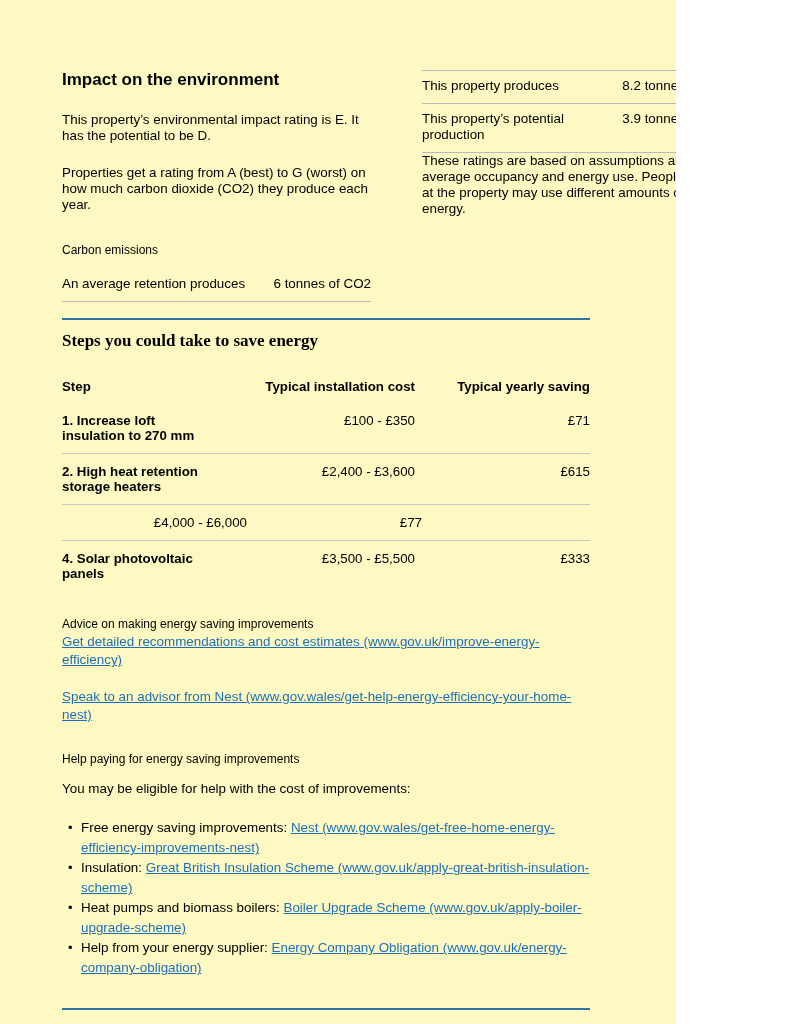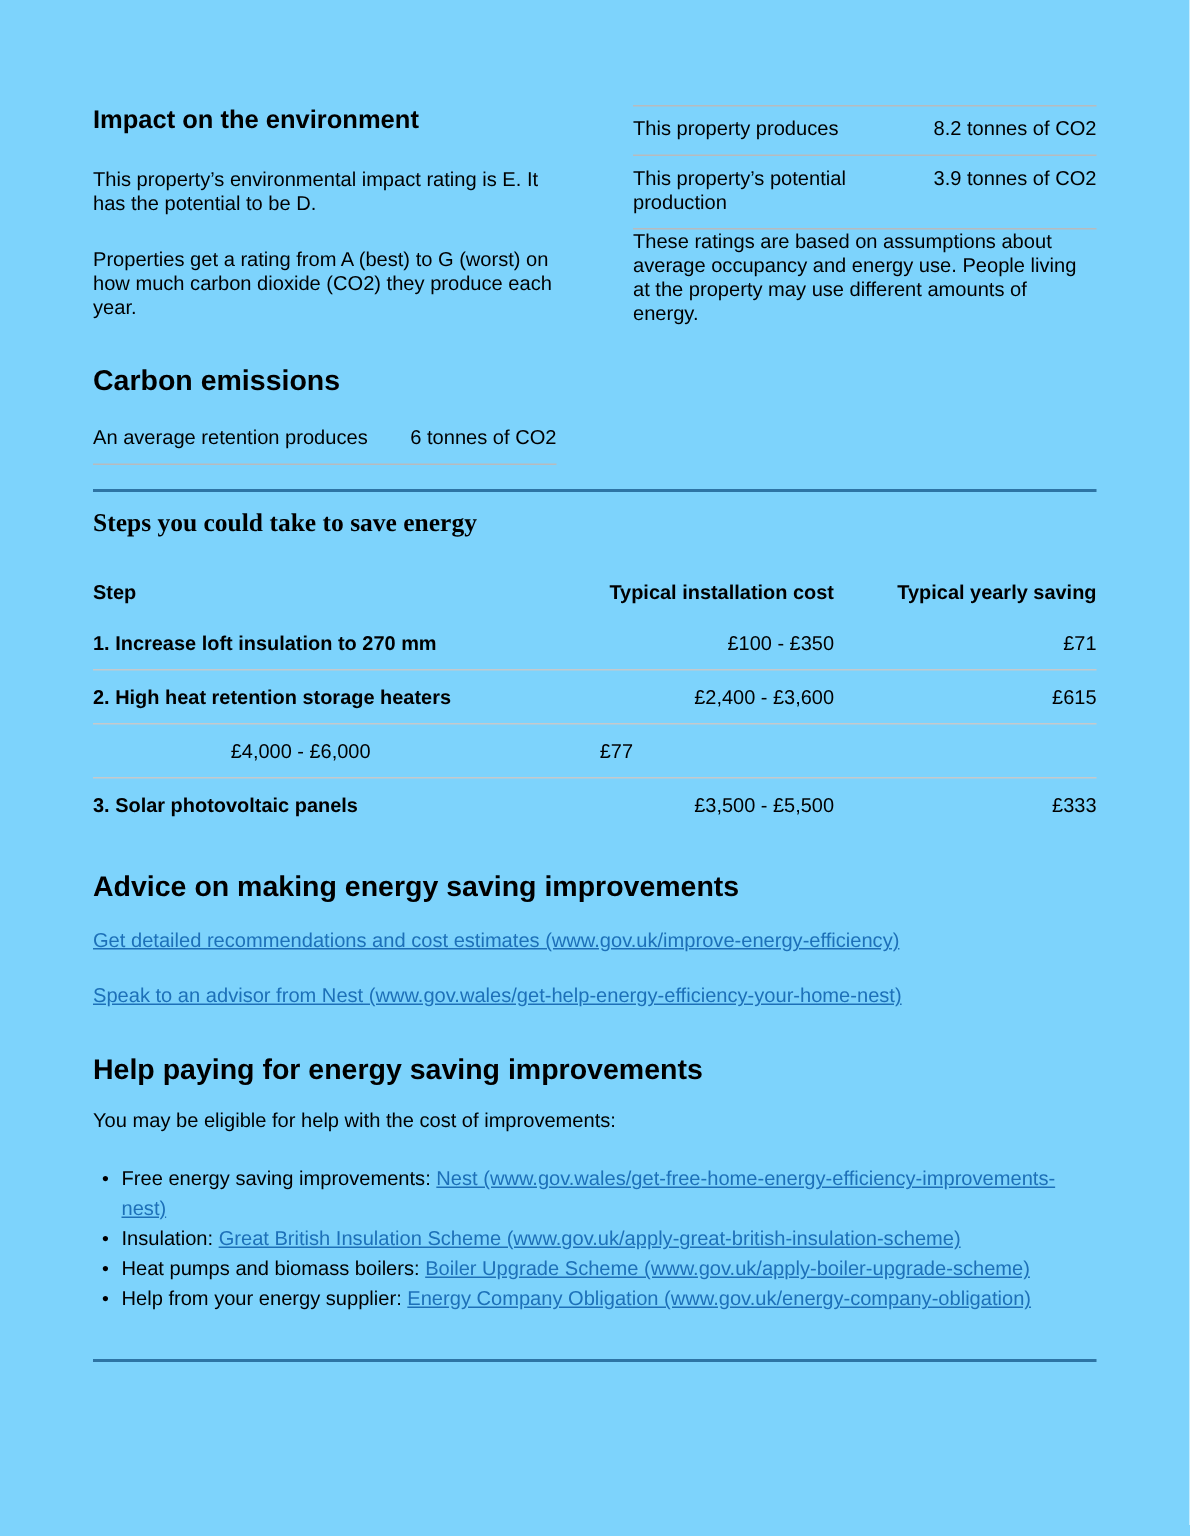--- a/index.html
+++ b/index.html
@@ -4,38 +4,38 @@
 <style>
   * { margin: 0; padding: 0; box-sizing: border-box; }
   html, body { background: #ffffff; }
   body {
     font-family: "Liberation Sans", sans-serif;
     color: #000;
     -webkit-font-smoothing: antialiased;
   }
   .page {
     position: relative;
-    width: 793px;
+    width: 676px;
     height: 1024px;
-    background: #7dd3fc;
-    padding: 70px 62px 0 62px;
+    background: #fef9c3;
+    padding: 70px 86px 0 62px;
     overflow: hidden;
   }
   .cols { display: flex; gap: 51px; }
   .col { width: 309px; flex: 0 0 309px; }
 
   h2.section-title {
     font-size: 17px;
     font-weight: bold;
     line-height: 1.15;
     margin-bottom: 22px;
   }
   h3.sub-title {
-    font-size: 19px;
-    font-weight: bold;
+    font-size: 12px;
+    font-weight: normal;
     line-height: 1.15;
   }
   p.body-text {
     font-size: 13.4px;
     line-height: 1.2;
     margin-bottom: 21px;
   }
 
   
   .kv-table { width: 100%; font-size: 13.4px; line-height: 1.2; }
@@ -156,28 +156,28 @@
     <div class="steps-row">
       <div class="steps-col-name">2. High heat retention storage heaters</div>
       <div class="steps-col-cost">£2,400 - £3,600</div>
       <div class="steps-col-saving">£615</div>
     </div>
     <div class="steps-row">
       <div class="steps-col-cost">£4,000 - £6,000</div>
       <div class="steps-col-saving">£77</div>
     </div>
     <div class="steps-row last">
-      <div class="steps-col-name">3. Solar photovoltaic panels</div>
+      <div class="steps-col-name">4. Solar photovoltaic panels</div>
       <div class="steps-col-cost">£3,500 - £5,500</div>
       <div class="steps-col-saving">£333</div>
     </div>
   </div>
 
   <h3 class="sub-title section-gap-md">Advice on making energy saving improvements</h3>
-  <div class="advice-links" style="margin-top:15px;">
+  <div class="advice-links" style="">
     <div class="link-line">
       <a class="doc-link">Get detailed recommendations and cost estimates (www.gov.uk/improve-energy-efficiency)</a>
     </div>
     <div class="link-line" style="margin-bottom:0;">
       <a class="doc-link">Speak to an advisor from Nest (www.gov.wales/get-help-energy-efficiency-your-home-nest)</a>
     </div>
   </div>
 
   <h3 class="sub-title section-gap-lg">Help paying for energy saving improvements</h3>
   <p class="body-text" style="margin-top:14px; margin-bottom:0;">You may be eligible for help with the cost of improvements:</p>

